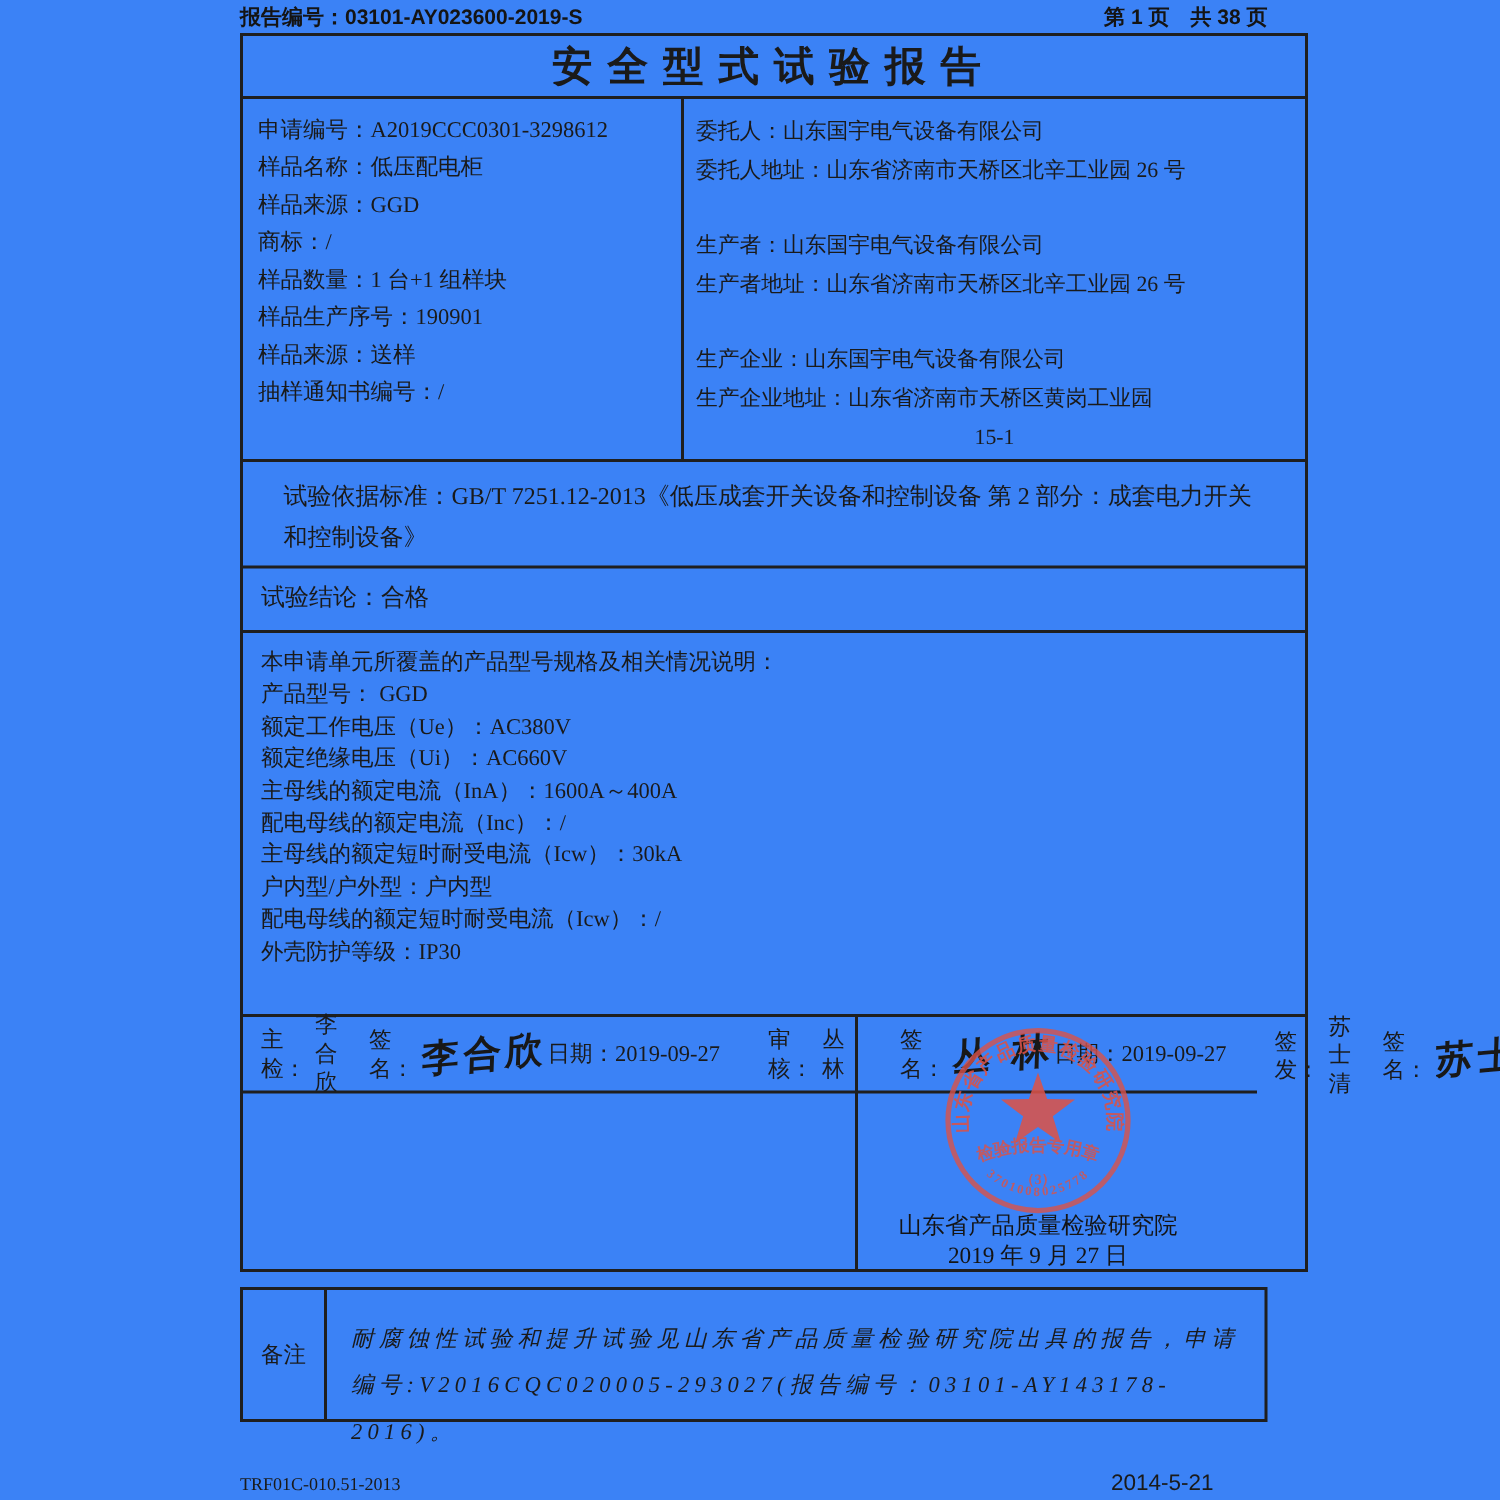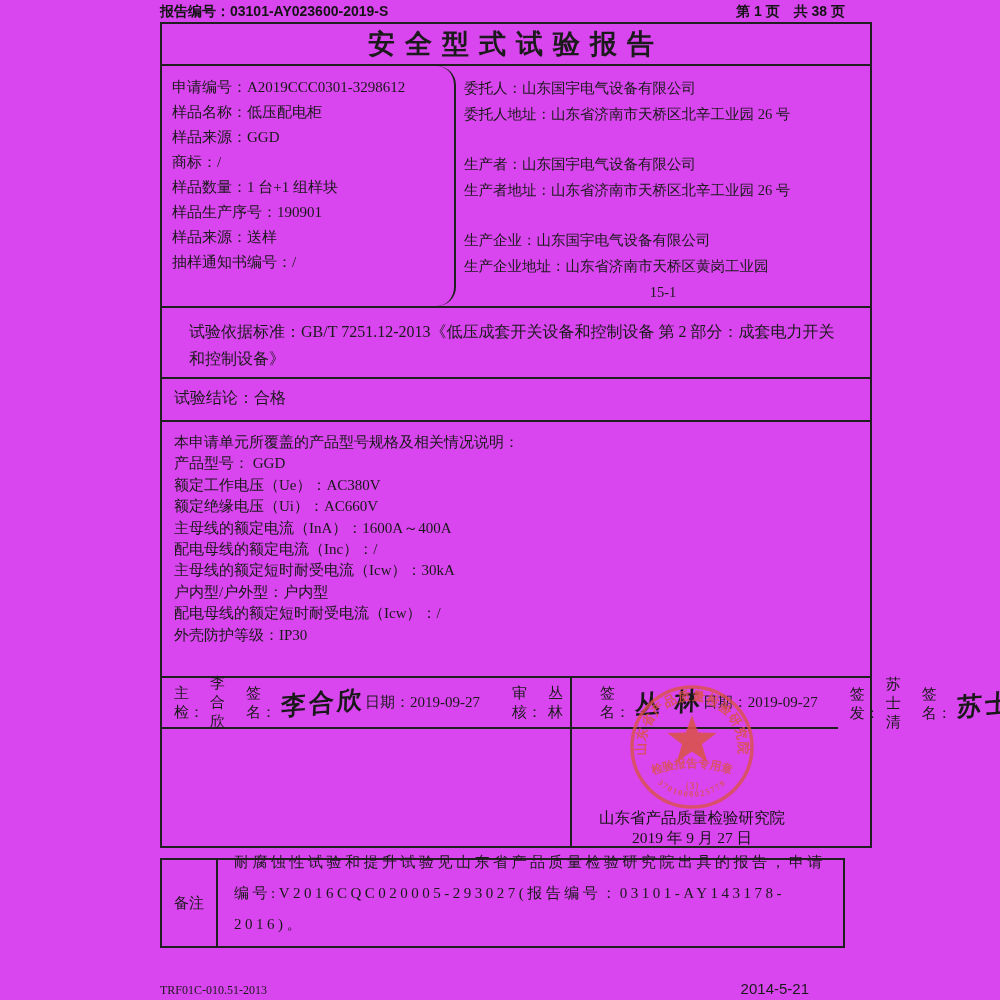--- a/index.html
+++ b/index.html
@@ -1,18 +1,18 @@
 <!DOCTYPE html>
 <html><head>
 <meta charset="utf-8">
 <style>
   * { margin:0; padding:0; box-sizing:border-box; }
   html,body { background:#ffffff; }
   .page {
-    position:relative; width:1000px; height:1000px; background:#d946ef;
+    position:relative; width:1000px; height:1000px; background:#3b82f6;
     font-family:"Liberation Serif","DejaVu Serif",serif; color:#1a1a1a;
   }
   
   .hdr {
     position:absolute; left:160px; top:3px; width:685px;
     display:flex; justify-content:space-between;
     font-family:"Liberation Sans","DejaVu Sans",sans-serif;
     font-size:14px; font-weight:bold; color:#141414;
   }
   
@@ -21,21 +21,21 @@
     border:2px solid #1f1f1f;
   }
   .row { border-bottom:2px solid #1f1f1f; }
   .title-row {
     height:42px; line-height:40px; text-align:center;
     font-size:27px; font-weight:bold; letter-spacing:10px;
   }
   .info-row { display:flex; height:242px; }
   .info-left {
     width:294px; border-right:2px solid #1f1f1f;
-    padding:9px 10px; font-size:15px; line-height:25px; white-space:nowrap;border-radius:19px;
+    padding:9px 10px; font-size:15px; line-height:25px; white-space:nowrap;
   }
   .info-right {
     flex:1; padding:9px 8px; font-size:14.5px; line-height:26px; white-space:nowrap;
   }
   .info-right .gap { margin-top:24px; }
   .info-right .centered { text-align:center; white-space:normal; }
   .std-row  { height:71px; padding:10px 27px; font-size:16px; line-height:27px; }
   .concl-row{ height:43px; padding:9px 12px; font-size:16px; }
   .coverage-row { height:256px; padding:10px 12px; font-size:15px; line-height:21.4px; }
   .sig-row { height:168px; display:flex; border-bottom:none; }
@@ -62,22 +62,22 @@
   
   .tableB {
     position:absolute; left:160px; top:858px; width:685px; height:90px;
     border:2px solid #1f1f1f; display:flex;
   }
   .remark-label {
     width:56px; border-right:2px solid #1f1f1f;
     display:flex; align-items:center; justify-content:center; font-size:15px;
   }
   .remark-text {
-    flex:1; padding:6px 16px; font-size:15px; line-height:31px;
-    letter-spacing:3.5px; display:flex; align-items:flex-end;
+    flex:1; padding:18px 16px; font-size:15px; line-height:31px;
+    letter-spacing:3.5px; display:flex; align-items:flex-start;font-style:italic;
   }
   
   .footer {
     position:absolute; left:160px; top:980px; width:685px;
     display:flex; justify-content:space-between; align-items:baseline;
   }
   .footer-left  { font-size:12px; font-family:"Liberation Serif",serif; }
   .footer-right { font-size:15px; font-family:"Liberation Sans",sans-serif; padding-right:36px; }
 </style>
 </head>

